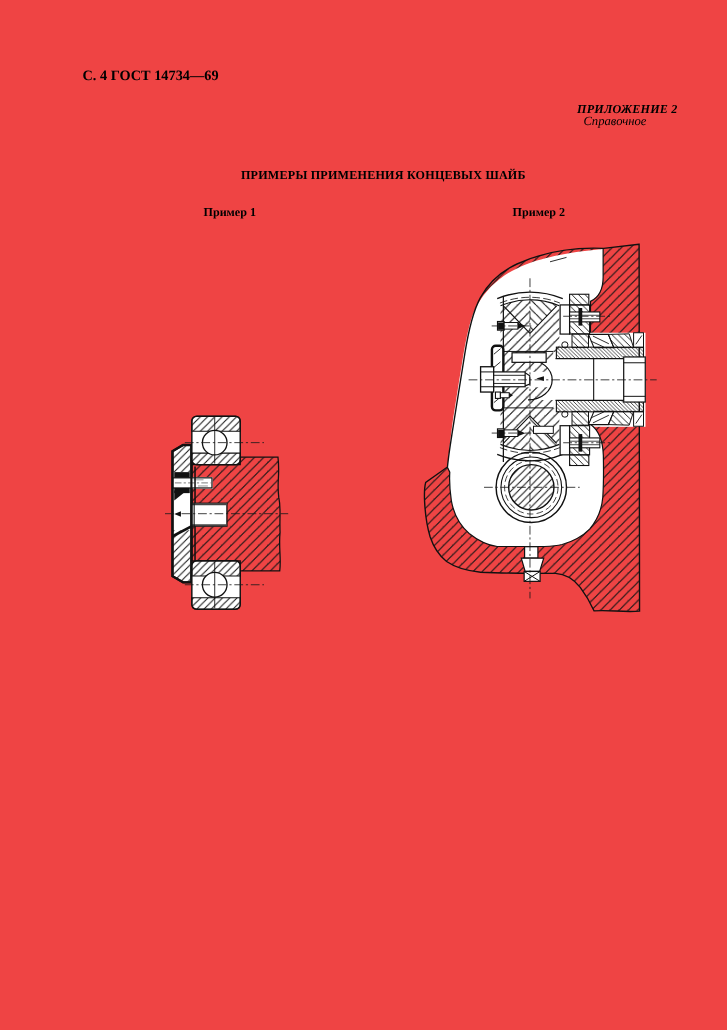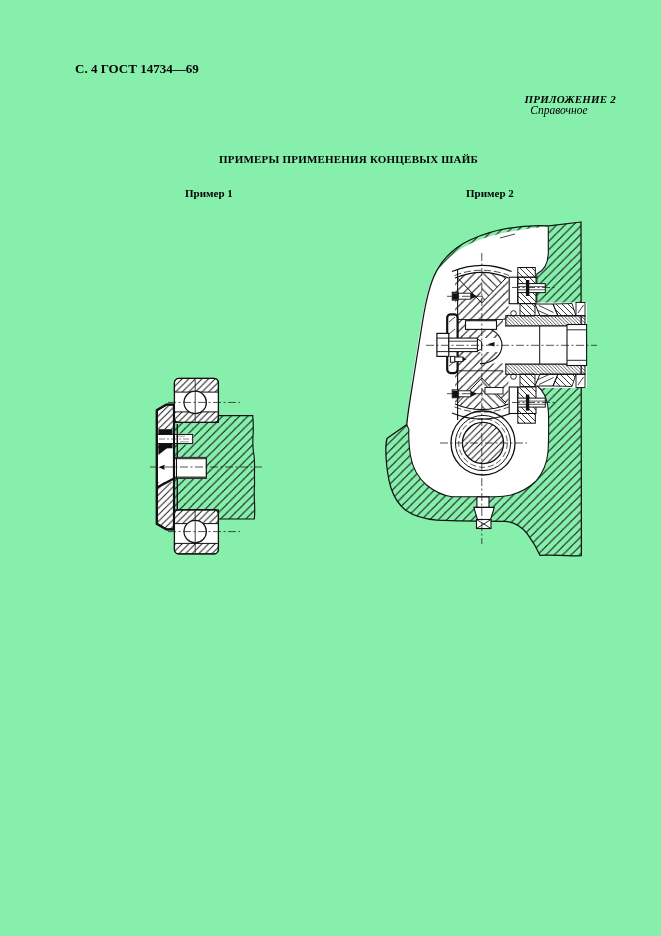--- a/index.html
+++ b/index.html
@@ -1,16 +1,16 @@
 <!DOCTYPE html>
 <html><head>
 <meta charset="utf-8">
 <style>
 html,body{margin:0;padding:0;background:#fff;}
-#page{position:relative;width:661px;height:936px;background:#86efac;overflow:hidden;
+#page{position:relative;width:661px;height:936px;background:#ef4444;overflow:hidden;
 font-family:"Liberation Serif", serif;}
 svg{position:absolute;left:0;top:0;}
 </style>
 </head>
 <body>
 <div id="page">
 <svg width="661" height="936" viewBox="0 0 661 936">
 <defs>
 <pattern id="h8" width="8.4" height="8.4" patternUnits="userSpaceOnUse">
   <path d="M-2,2.4 L2.4,-2 M-2,10.8 L10.8,-2 M6,10.8 L10.8,6" stroke="#151515" stroke-width="1" fill="none"></path>

